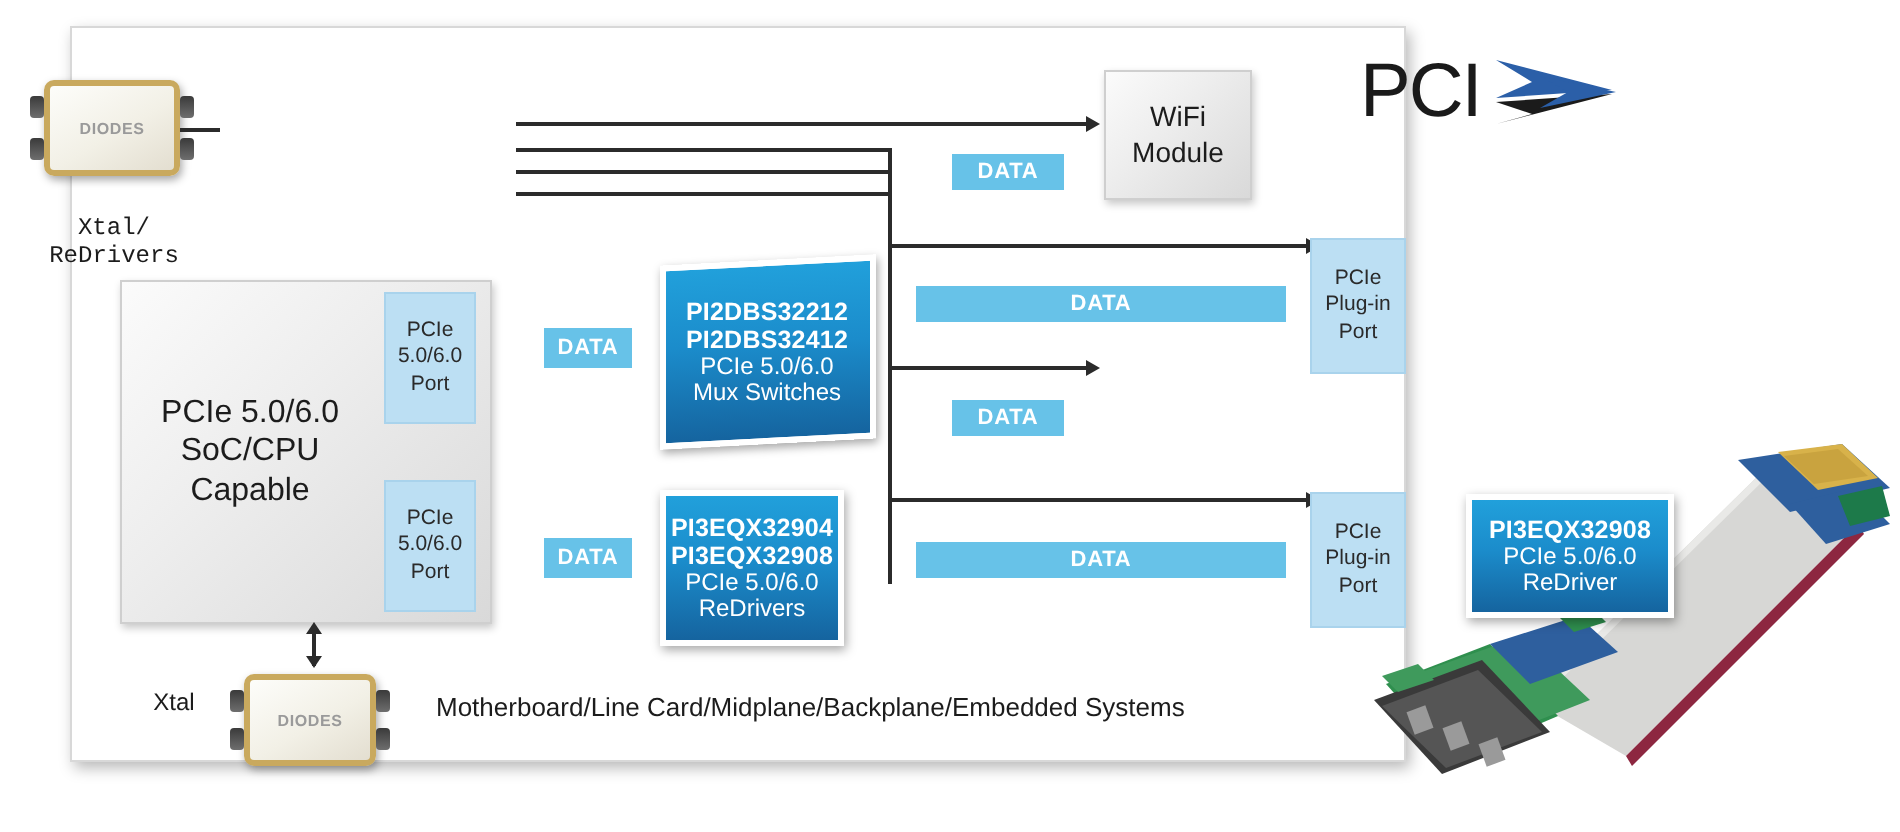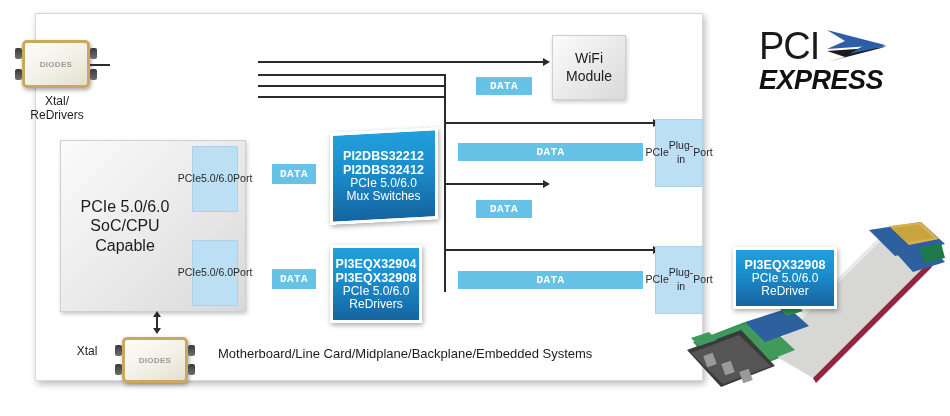--- a/index.html
+++ b/index.html
@@ -49,33 +49,32 @@
     line-height: 1.22;
   }
   .soc { font-size: 16px; }
   .small-grey { font-size: 14px; }
 
   
   .port-block {
     position: absolute;
     background: #bcdff3;
     border: 1px solid #a9d3ec;
-    display: flex; flex-direction: row;
+    display: flex; flex-direction: column;
     align-items: center; justify-content: center;
     text-align: center; font-size: 10.5px; color: #2a2a2a;
     line-height: 1.3;
   }
 
   
   .data-arrow {
     position: absolute;
     display: flex; align-items: center; justify-content: center;
     color: #ffffff; font-weight: bold; font-size: 11px;
     letter-spacing: .4px;
-    font-family: Liberation Mono, monospace;
   }
   .data-arrow .shaft {
     position: absolute; left: 12%; right: 12%; top: 50%;
     height: 46%; transform: translateY(-50%);
     background: #67c2e8;
   }
   .data-arrow .head {
     position: absolute; top: 50%; transform: translateY(-50%);
     width: 0; height: 0;
     border-top: solid transparent; border-bottom: solid transparent;
@@ -122,21 +121,21 @@
   }
   .caption { position: absolute; font-size: 12px; color: #1c1c1c;
              text-align: center; line-height: 1.2; }
 
   
   .sys-caption {
     position: absolute; font-size: 13px; color: #1c1c1c;
   }
 
   
-  .pci-logo { position: absolute; left: 759px; top: 25px; width: 140px; height: 72px; }
+  .pci-logo { position: absolute; left: 680px; top: 25px; width: 140px; height: 72px; }
   .pci-logo .pci-text {
     font-size: 38px; font-weight: 400; color: #1a1a1a;
     letter-spacing: -1px; line-height: .95;
     font-family: "Liberation Sans", sans-serif;
   }
   .pci-logo .express-text {
     font-size: 27px; font-weight: bold; font-style: italic;
     color: #111; letter-spacing: -.5px; line-height: 1;
   }
 
@@ -150,21 +149,21 @@
 
   <div class="panel"></div>
 
   <div class="xtal" style="left:22px; top:40px; width:68px; height:48px;">
     <div class="pad" style="left:-10px; top:5px;"></div>
     <div class="pad" style="left:-10px; bottom:5px;"></div>
     <div class="pad" style="right:-10px; top:5px;"></div>
     <div class="pad" style="right:-10px; bottom:5px;"></div>
     <span class="brand">DIODES</span>
   </div>
-  <div class="caption" style="left:12px; top:94px; width:90px;">
+  <div class="caption" style="left:12px; top:107px; width:90px;font-family:Liberation Mono, monospace;">
     <div>Xtal/</div>
     <div>ReDrivers</div>
   </div>
 
   <div class="line-h" style="left:90px; top:64px; width:20px;"></div>
 
 
   <div class="line-h" style="left:258px; top:61px; width:288px;"></div>
   <div class="arrowhead-r" style="left:543px; top:57.5px;"></div>
 
@@ -289,21 +288,20 @@
 
   <div class="pci-logo">
     <div style="display:flex; align-items:center; height:42px;">
       <span class="pci-text">PCI</span>
       <svg width="66" height="40" viewBox="0 0 66 40" style="margin-left:4px;">
         <polygon points="4,4 62,19 4,23 22,15" fill="#2b5fa8"></polygon>
         <polygon points="4,36 62,21 4,25 22,31" fill="#1b1b1b"></polygon>
         <polygon points="26,12 64,20 26,28 40,20" fill="#2b5fa8"></polygon>
       </svg>
     </div>
-    <div class="express-text">EXPRESS</div>
   </div>
 
   <svg class="riser" viewBox="0 0 262 168">
 
     <polygon points="82,128 198,14 246,40 130,156" fill="#d7d7d5"></polygon>
     <polygon points="130,156 246,40 249,45 133,161" fill="#8d2740"></polygon>
     <polygon points="82,128 198,14 200,17 84,131" fill="#e9e9e7"></polygon>
 
     <polygon points="186,8 238,0 262,22 212,34" fill="#2e5f9e"></polygon>
     <polygon points="206,4 238,0 256,17 226,23" fill="#d8b24a"></polygon>

